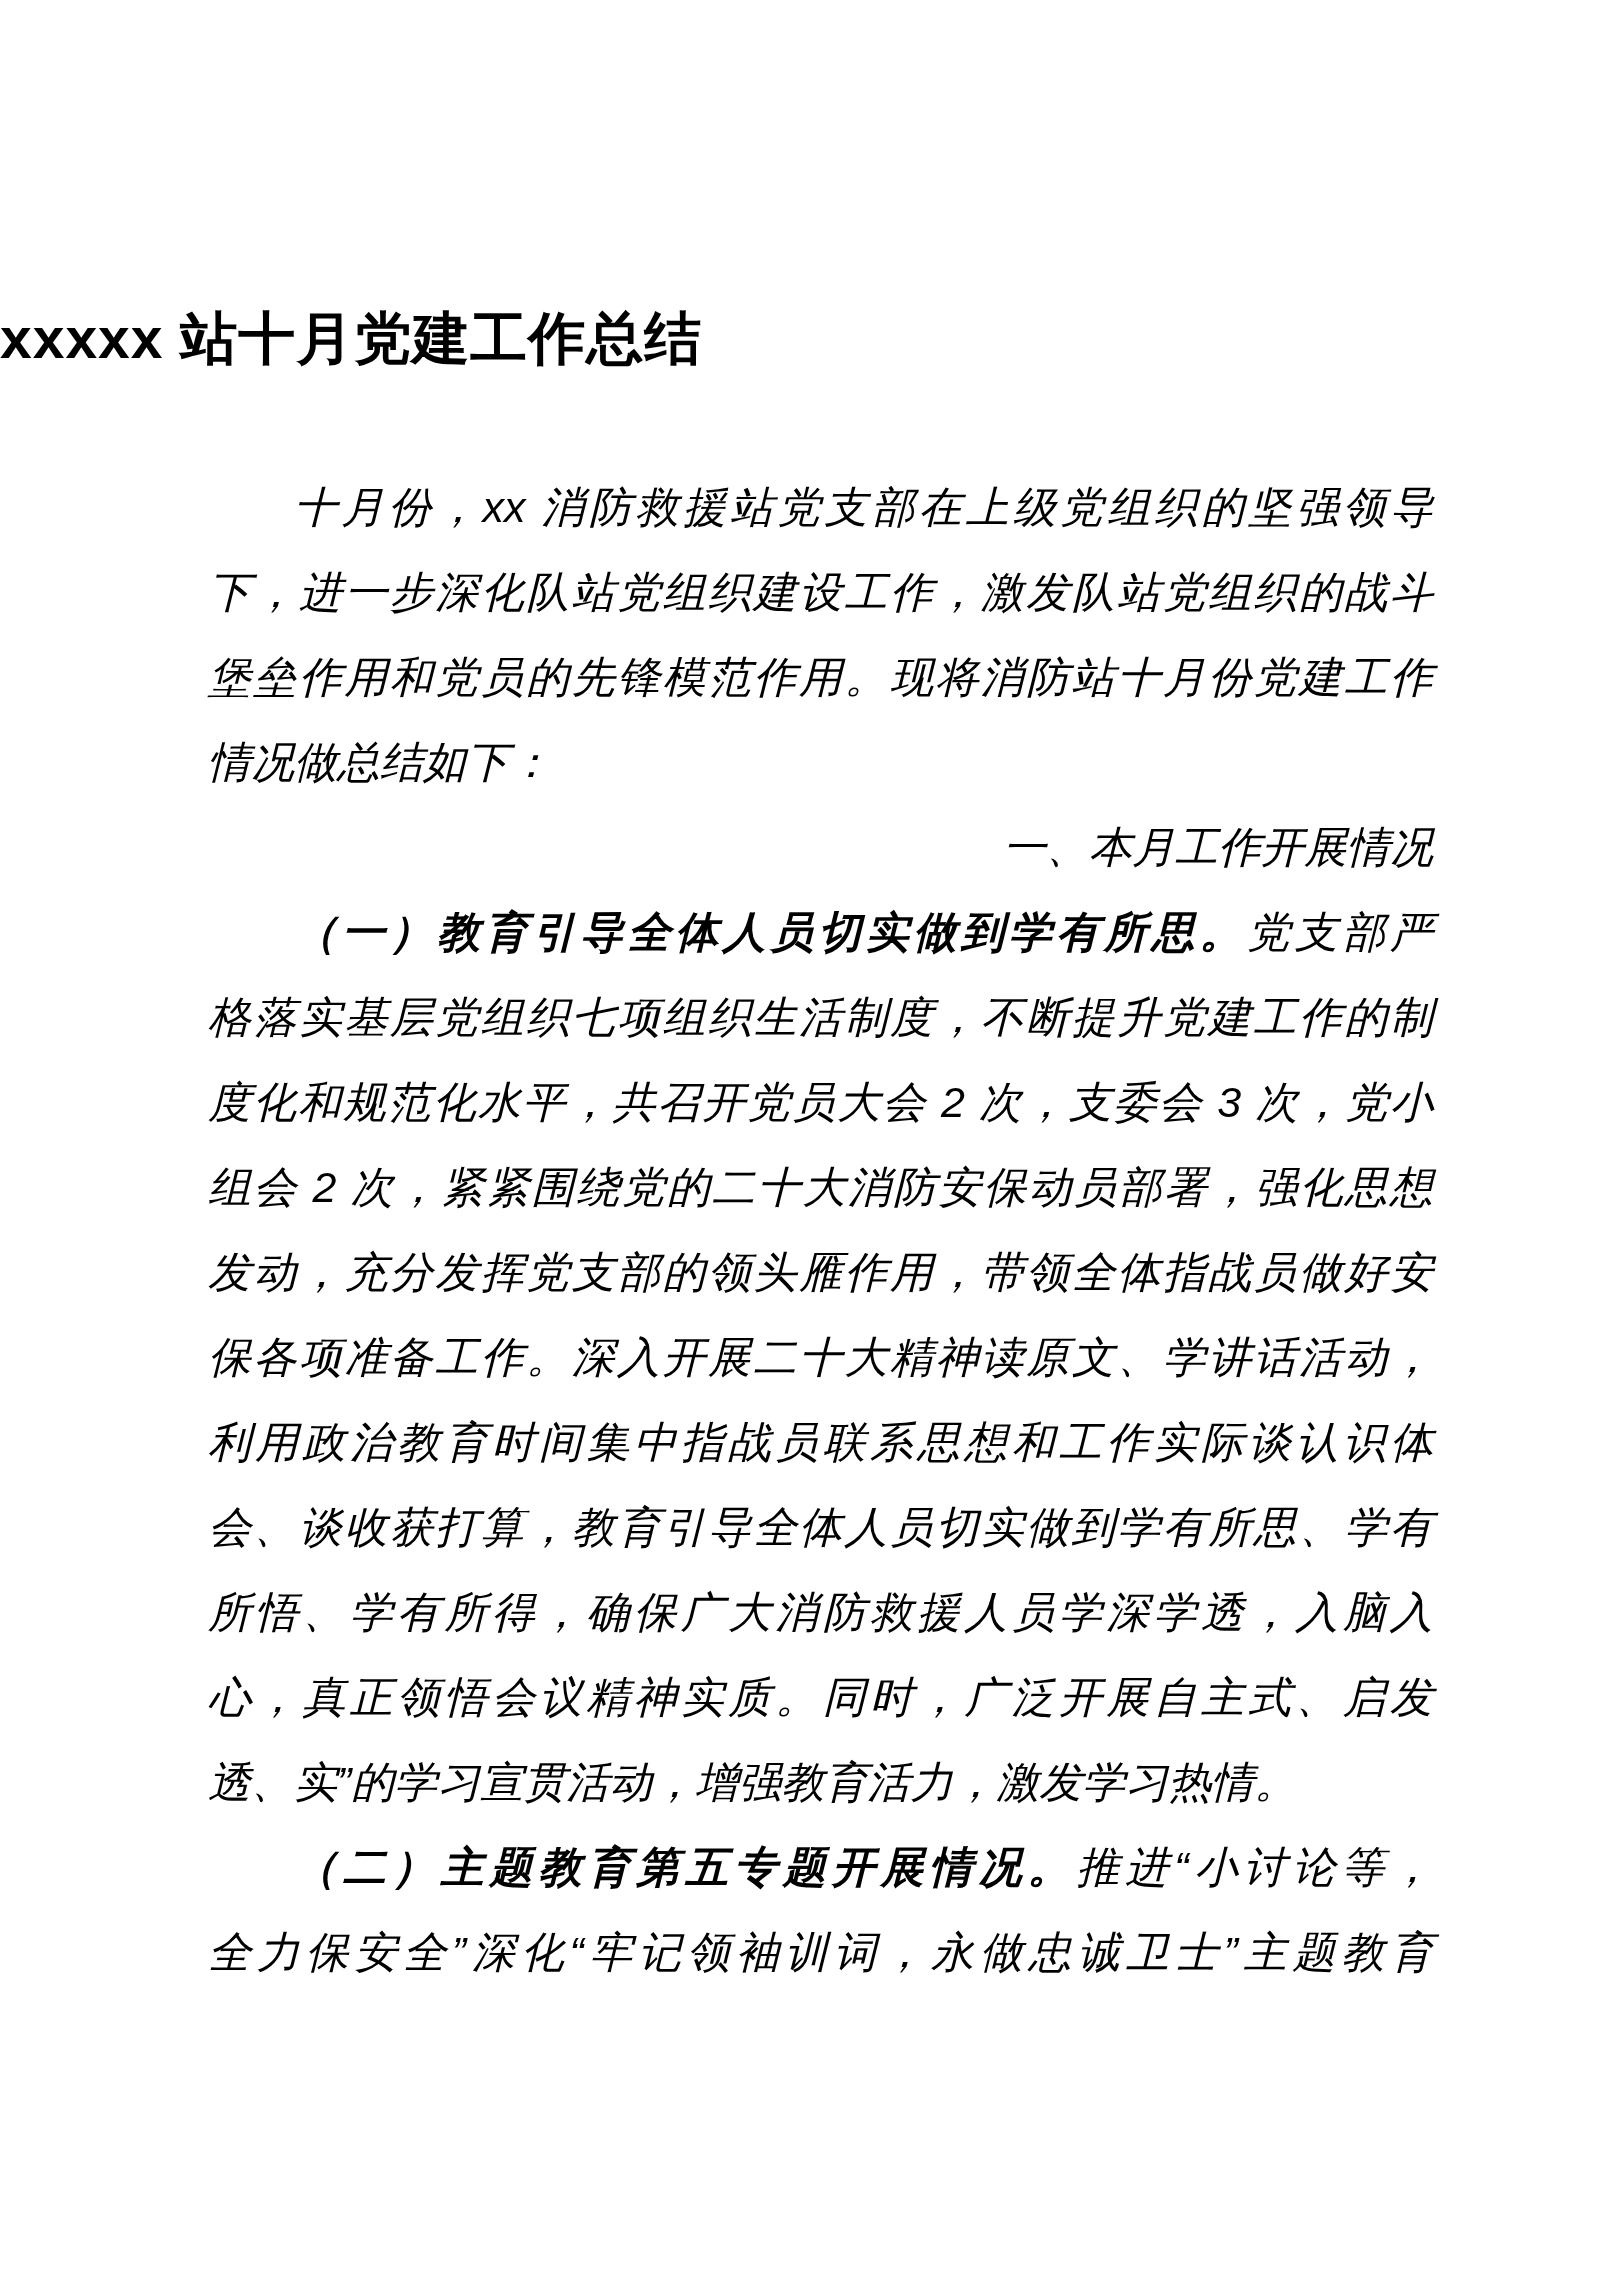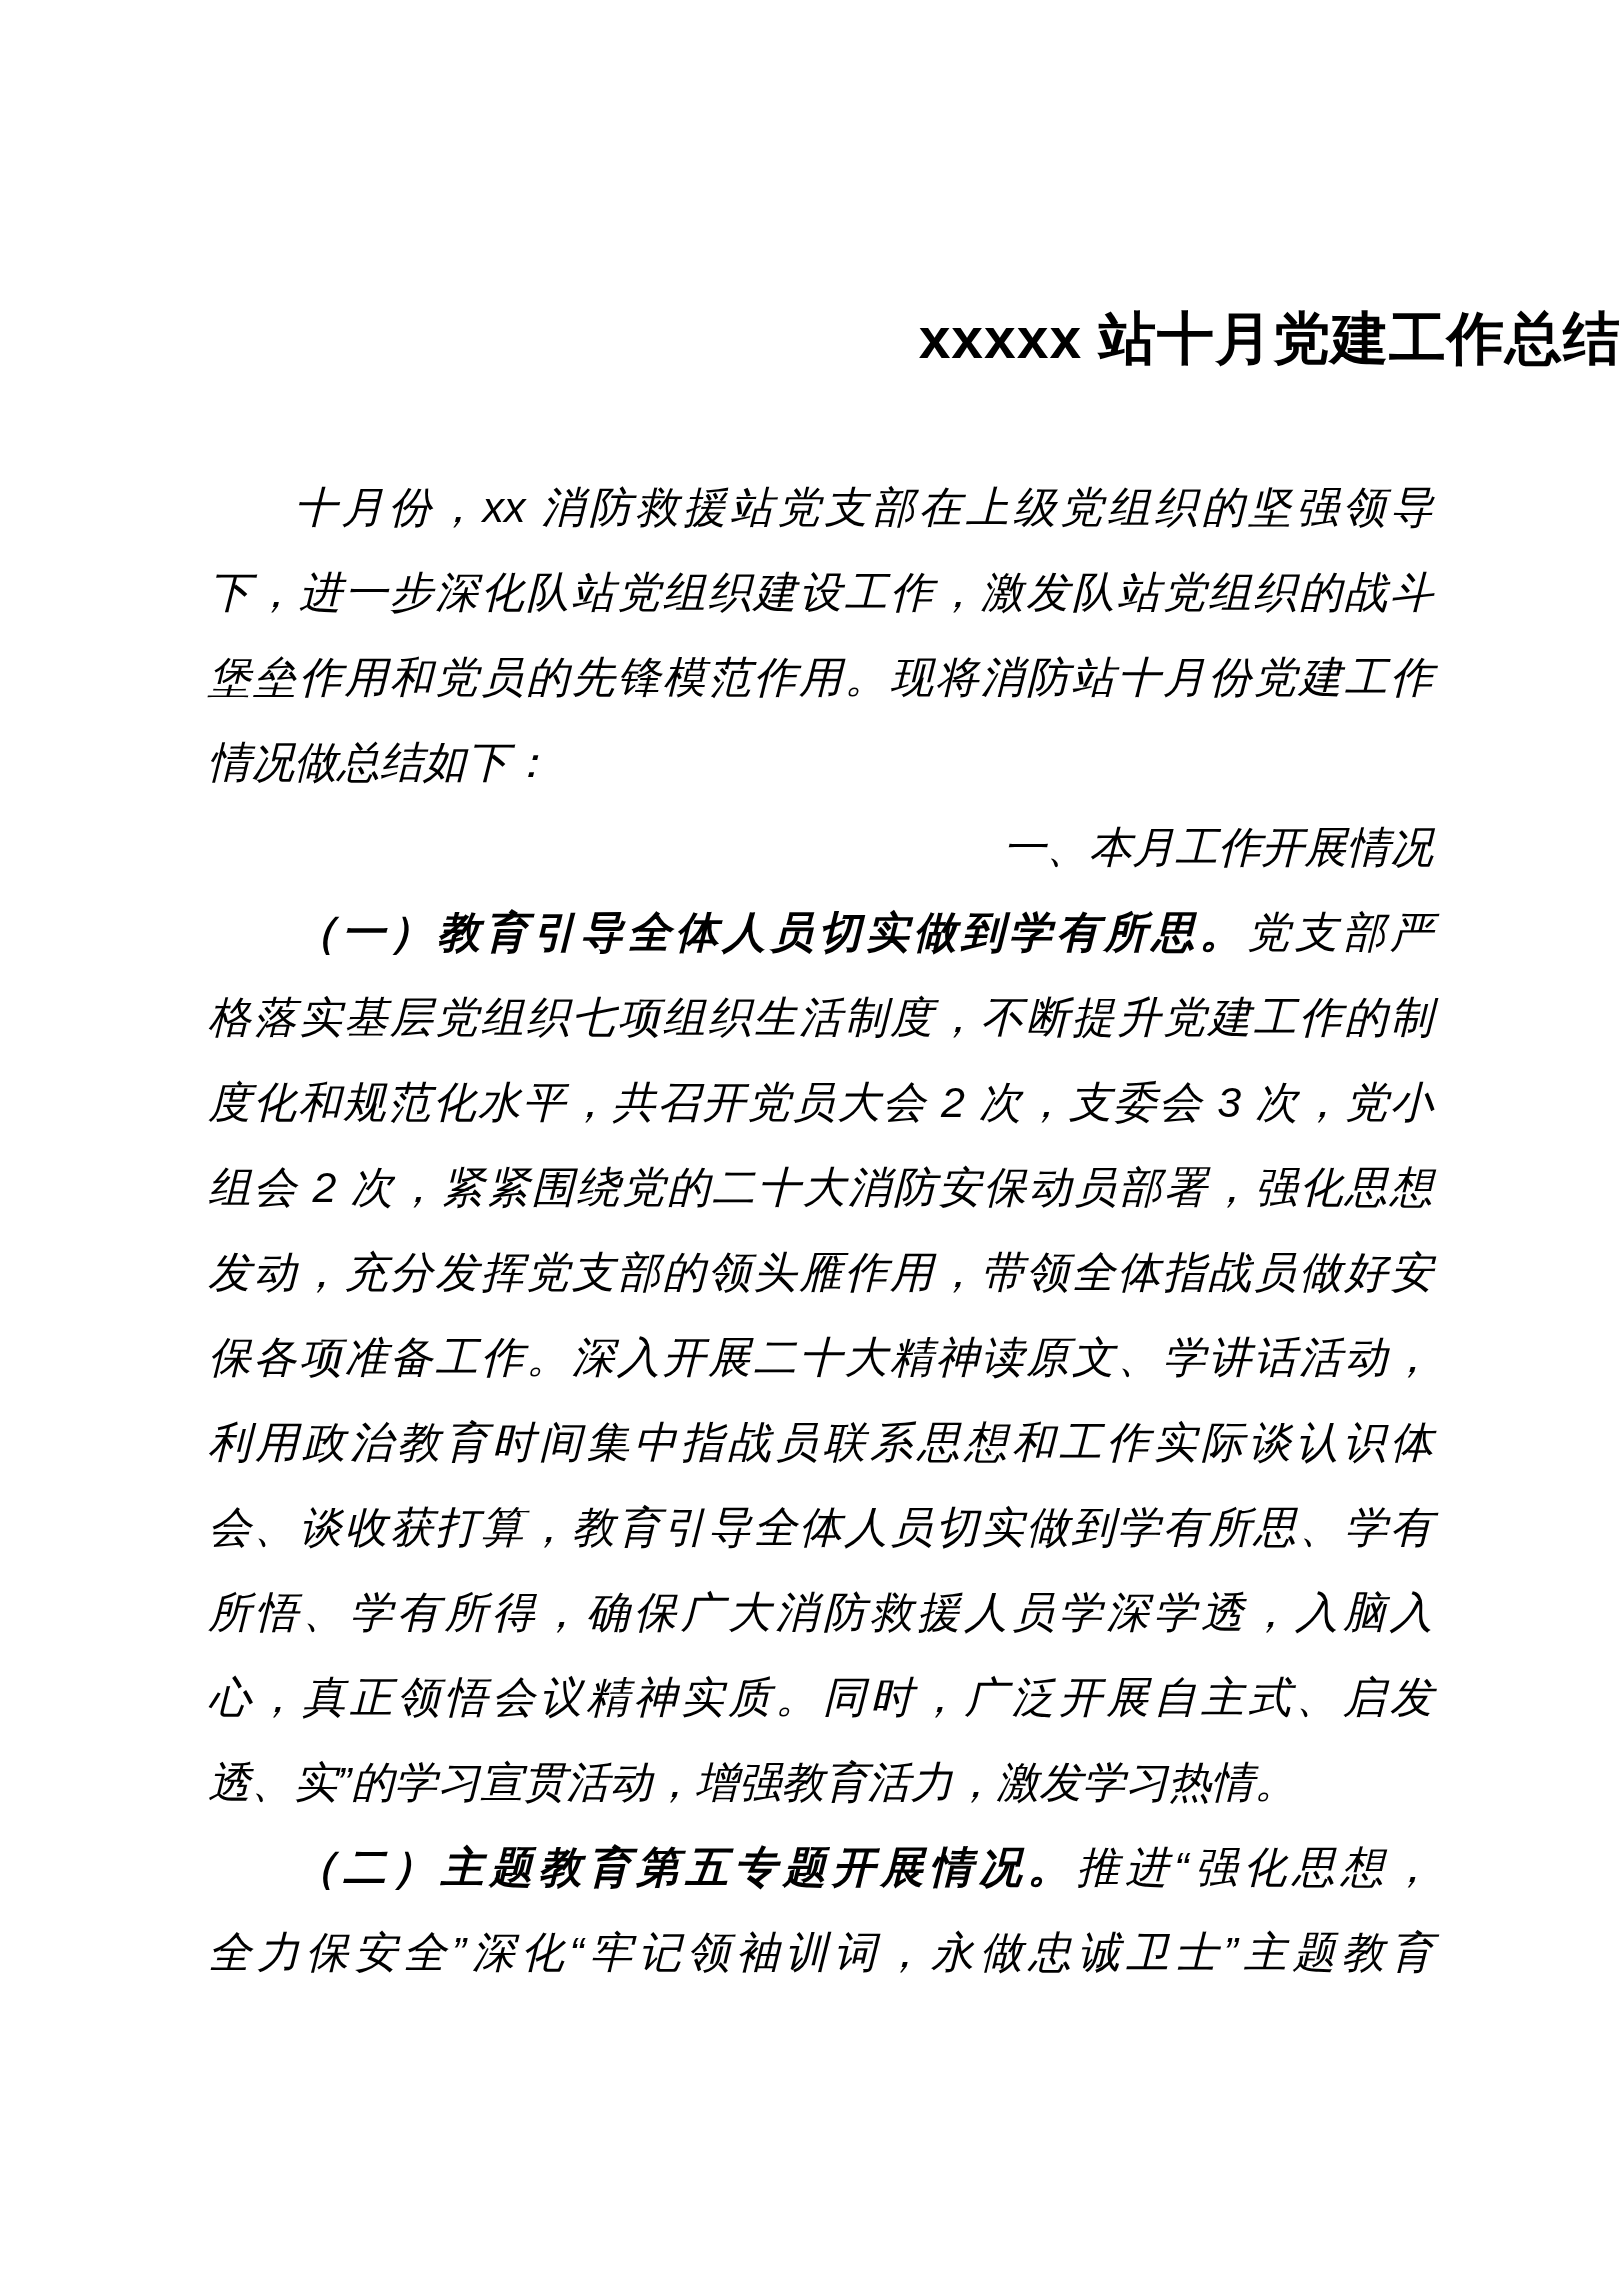--- a/index.html
+++ b/index.html
@@ -15,21 +15,21 @@
     background: #ffffff;
     overflow: hidden;
     font-family: "Liberation Sans", "DejaVu Sans", sans-serif;
     color: #000000;
   }
   .doc-title {
     margin: 0;
     padding-top: 286px;
     height: 104px;
     line-height: 104px;
-    text-align: right;
+    text-align: left;
     font-size: 57px;
     font-weight: 700;
     letter-spacing: 1px;
   }
   .doc-body {
     margin-top: 75px;
     margin-left: 208px;
     width: 1225px;
     font-size: 43px;
   }
@@ -72,17 +72,17 @@
       <div class="line justify"><span>格落实基层党组织七项组织生活制度，不断提升党建工作的制</span></div>
       <div class="line justify"><span>度化和规范化水平，共召开党员大会 2 次，支委会 3 次，党小</span></div>
       <div class="line justify"><span>组会 2 次，紧紧围绕党的二十大消防安保动员部署，强化思想</span></div>
       <div class="line justify"><span>发动，充分发挥党支部的领头雁作用，带领全体指战员做好安</span></div>
       <div class="line justify"><span>保各项准备工作。深入开展二十大精神读原文、学讲话活动，</span></div>
       <div class="line justify"><span>利用政治教育时间集中指战员联系思想和工作实际谈认识体</span></div>
       <div class="line justify"><span>会、谈收获打算，教育引导全体人员切实做到学有所思、学有</span></div>
       <div class="line justify"><span>所悟、学有所得，确保广大消防救援人员学深学透，入脑入</span></div>
       <div class="line justify"><span>心，真正领悟会议精神实质。同时，广泛开展自主式、启发</span></div>
       <div class="line"><span>透、实”的学习宣贯活动，增强教育活力，激发学习热情。</span></div>
-      <div class="line indent justify"><span class="bold">（二）主题教育第五专题开展情况。</span><span>推进“强化思想，</span></div>
+      <div class="line indent justify"><span class="bold">（二）主题教育第五专题开展情况。</span><span>推进“小讨论等，</span></div>
       <div class="line justify"><span>全力保安全”深化“牢记领袖训词，永做忠诚卫士”主题教育</span></div>
     </div>
 </div>
 
 
 </body></html>

